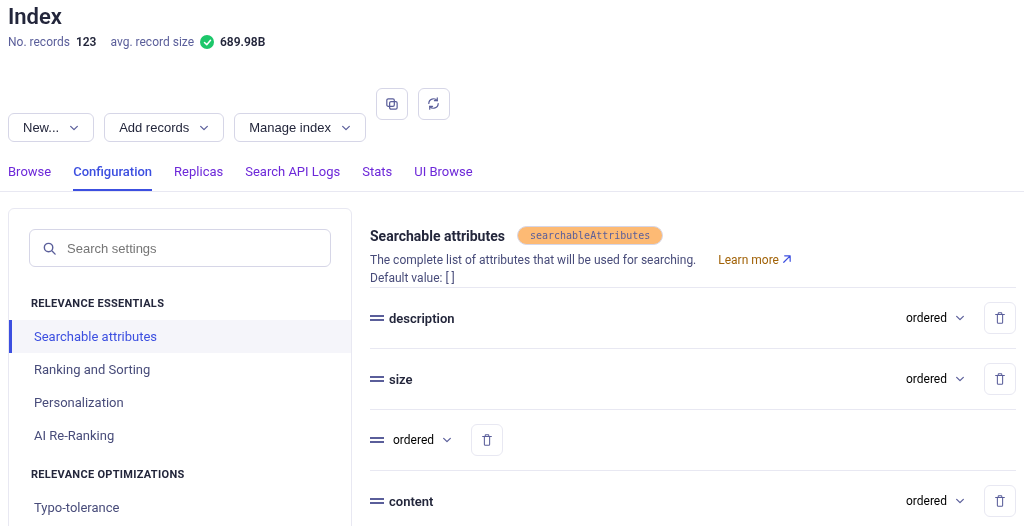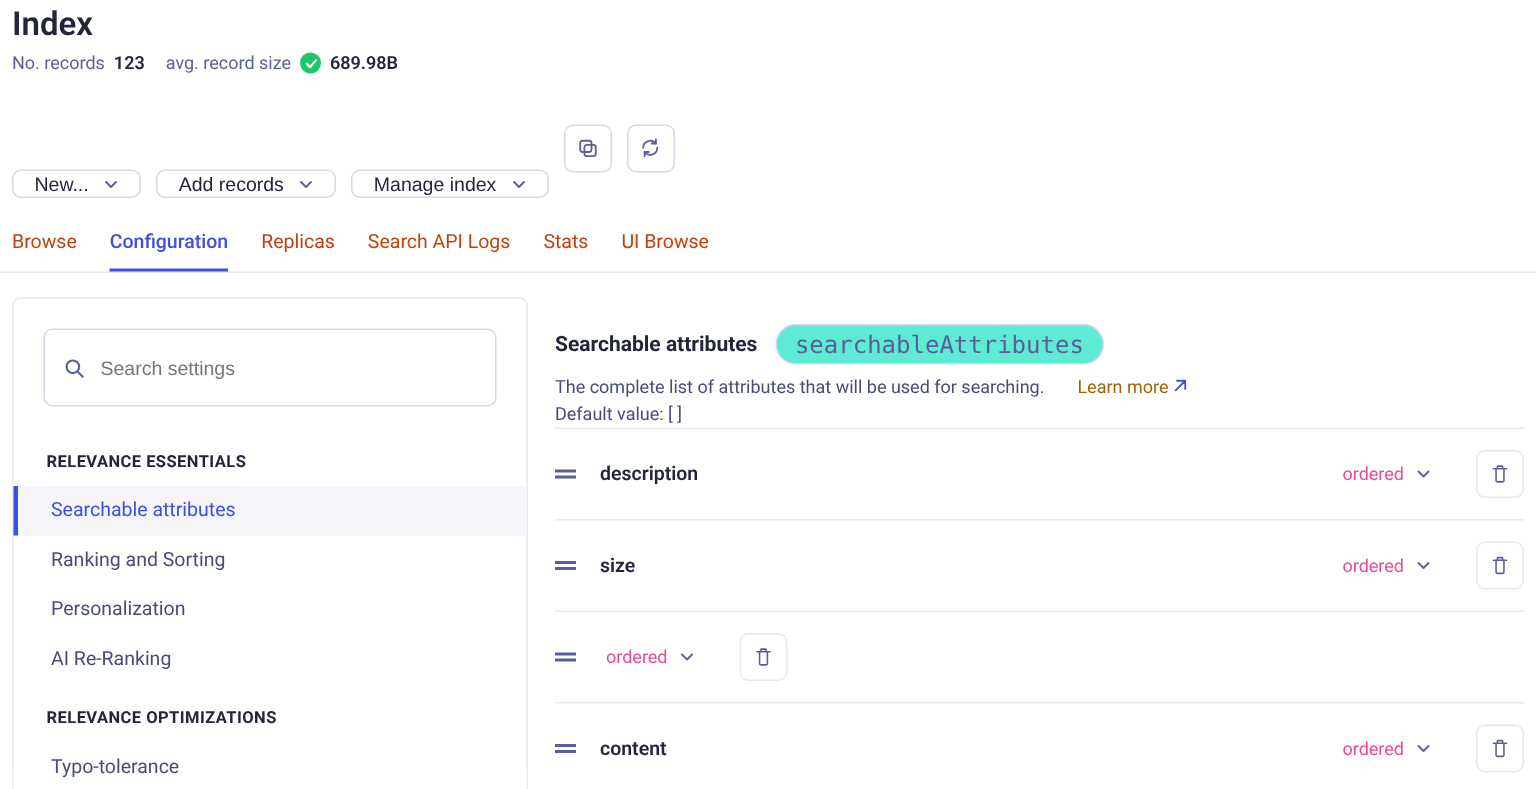--- a/index.html
+++ b/index.html
@@ -13,48 +13,48 @@
   .page-header { padding: 4px 8px 0 8px; }
   .title { font-size: 22px; font-weight: 600; color: #23263b; margin-bottom: 6px; }
   .meta-row { display: flex; align-items: center; gap: 14px; font-size: 12px; color: #5a5e9a; margin-bottom: 16px; }
   .meta-item { display: flex; align-items: flex-start; gap: 6px; }
   .meta-val { color: #23263b; font-weight: 600; }
   .check-badge { display:inline-flex; width:14px; height:14px; border-radius:50%; background:#1cc76a; align-items:center; justify-content:center; }
   .check-badge svg { width:9px; height:9px; }
   .toolbar { display:flex; align-items:center; gap:10px; margin-bottom:14px; }
   .btn {
     display:flex; align-items:center; gap:10px;
-    height:19px; padding:0 14px;
+    height:29px; padding:0 14px;
     border:1px solid #d6d6e7; border-radius:6px;
     background:#fff; color:#23263b; font-size:13px;
     cursor:pointer;
     margin-top:48px;
   }
   .icon-btn {
     width:32px; height:32px; padding:0;
     display:flex; align-items:center; justify-content:center;
     border:1px solid #d6d6e7; border-radius:6px;
     background:#fff; cursor:pointer; color:#5a5e9a;
   }
   .chev { width:10px; height:10px; flex-shrink:0; color:#5a5e9a; }
   .tabs { display:flex; gap:22px; border-bottom:1px solid #e8e8f2; padding:0 8px; }
   .tab {
-    padding:8px 0 10px 0; font-size:13px; color:#c2410c;
+    padding:8px 0 10px 0; font-size:13px; color:#6d28d9;
     border-bottom:2px solid transparent; cursor:pointer;
   }
   .tab.active { color:#3c4fe0; border-bottom-color:#3c4fe0; font-weight:500; }
   .content { display:flex; gap:0; padding:16px 8px 0 8px; }
   .side-panel {
     width:344px; border:1px solid #e8e8f2; border-radius:6px;
     padding:20px 0 0 0;
   }
   .search-wrap { padding:0 20px 14px 20px; }
   .search-box {
     display:flex; align-items:center; gap:10px;
-    height:52px; border:1px solid #d6d6e7; border-radius:6px;
+    height:38px; border:1px solid #d6d6e7; border-radius:6px;
     padding:16px 12px; color:#5a5e9a;
   }
   .search-box input {
     border:none; outline:none; font-size:13px; flex:1;
     color:#23263b; background:transparent;
   }
   .group-title {
     font-size:11px; font-weight:700; color:#23263b;
     padding:16px 20px 10px 22px; letter-spacing:.3px;
   }
@@ -64,37 +64,37 @@
   }
   .side-item.active {
     background:#f5f5fa; color:#3c4fe0; border-left-color:#3c4fe0;
   }
   .main-panel { flex:1; padding:18px 0 0 18px; }
   .section-head { display:flex; align-items:center; gap:12px; margin-bottom:8px; }
   .section-title { font-size:14px; font-weight:700; color:#23263b; }
   .code-pill {
     border:1px solid #d6d6e7; border-radius:14px; padding:3px 12px;
     font-family: ui-monospace, SFMono-Regular, Menlo, monospace;
-    font-size:16px; color:#5a5e9a; background:#5eead4;
+    font-size:10px; color:#5a5e9a; background:#fdba74;
   }
   .desc { font-size:12px; color:#484c7a; margin-bottom:4px; }
   .desc a { color:#a16207; text-decoration:none;margin-left:19px; }
   .ext-icon { display:inline-block; vertical-align:-1px; margin-left:2px; color:#3c4fe0; }
   .default { font-size:12px; color:#484c7a; margin-bottom:2px; }
   .attr-list { }
   .attr-row {
-    display:flex; align-items:center; gap:12px;
+    display:flex; align-items:center; gap:1px;
     padding:14px 0; border-bottom:1px solid #e8e8f2;
   }
   .attr-row:first-child { border-top:1px solid #e8e8f2; }
   .drag-bars { width:18px; flex-shrink:0; cursor:grab; }
   .drag-bars .bar { height:2px; background:#5a5e9a; margin:2px 0; width:14px; }
   .attr-name { font-size:13px; font-weight:600; color:#23263b; flex:1; }
   .ordered-sel {
-    display:flex; align-items:center; gap:8px; font-size:12px; color:#ec4899;
+    display:flex; align-items:center; gap:8px; font-size:12px; color:#000000;
     cursor:pointer; padding:0 4px;
   }
   .del-btn {
     width:32px; height:32px; border:1px solid #e8e8f2; border-radius:6px;
     display:flex; align-items:center; justify-content:center;
     background:#fff; cursor:pointer; color:#5a5e9a; margin-left:14px;
   }
   svg { display:block; }
 </style>
 </head>

